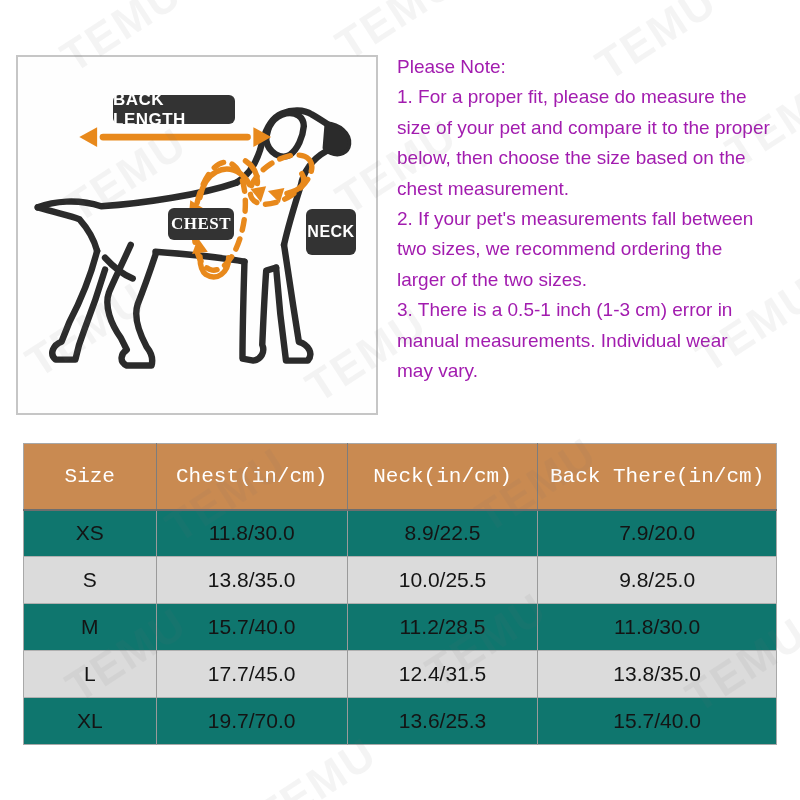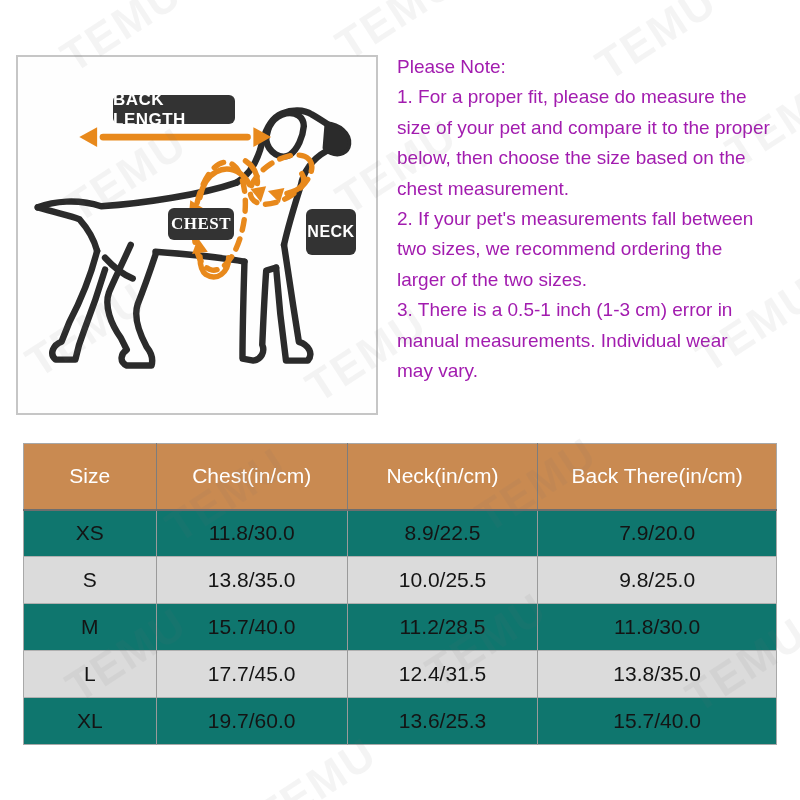--- a/index.html
+++ b/index.html
@@ -40,21 +40,21 @@
     border-collapse:collapse; table-layout:fixed;
     font-size:21px; color:#141414; text-align:center;
     border:1px solid #a8a8a8;
   }
   .size-table col.c0 { width:17.6%; }
   .size-table col.c1 { width:25.4%; }
   .size-table col.c2 { width:25.3%; }
   .size-table col.c3 { width:31.7%; }
   .size-table th {
     background:#C98A51; color:#ffffff; font-weight:normal; font-size:21px;
-    height:66px; border-right:1.5px solid #7d7d7d; border-bottom:2px solid #6e6e6e;
+    height:66px; border-right:1.5px solid #7d7d7d; border-bottom:2px solid #6e6e6e;font-family:Liberation Mono, monospace;
   }
   .size-table th:last-child { border-right:none; }
   .size-table td {
     height:47px; background:#0f766e;
     border-right:1.5px solid #9a9a9a; border-top:1px solid #b0b0b0;
   }
   .size-table td:last-child { border-right:none; }
   .size-table tbody tr:nth-child(even) td { background:#DBDBDB; }
 </style>
 </head>
@@ -188,20 +188,20 @@
         <td>11.8/30.0</td>
       </tr>
       <tr>
         <td>L</td>
         <td>17.7/45.0</td>
         <td>12.4/31.5</td>
         <td>13.8/35.0</td>
       </tr>
       <tr>
         <td>XL</td>
-        <td>19.7/60.0</td>
+        <td>19.7/70.0</td>
         <td>13.6/25.3</td>
         <td>15.7/40.0</td>
       </tr>
     </tbody>
   </table>
 
 </div>
 
 </body></html>

